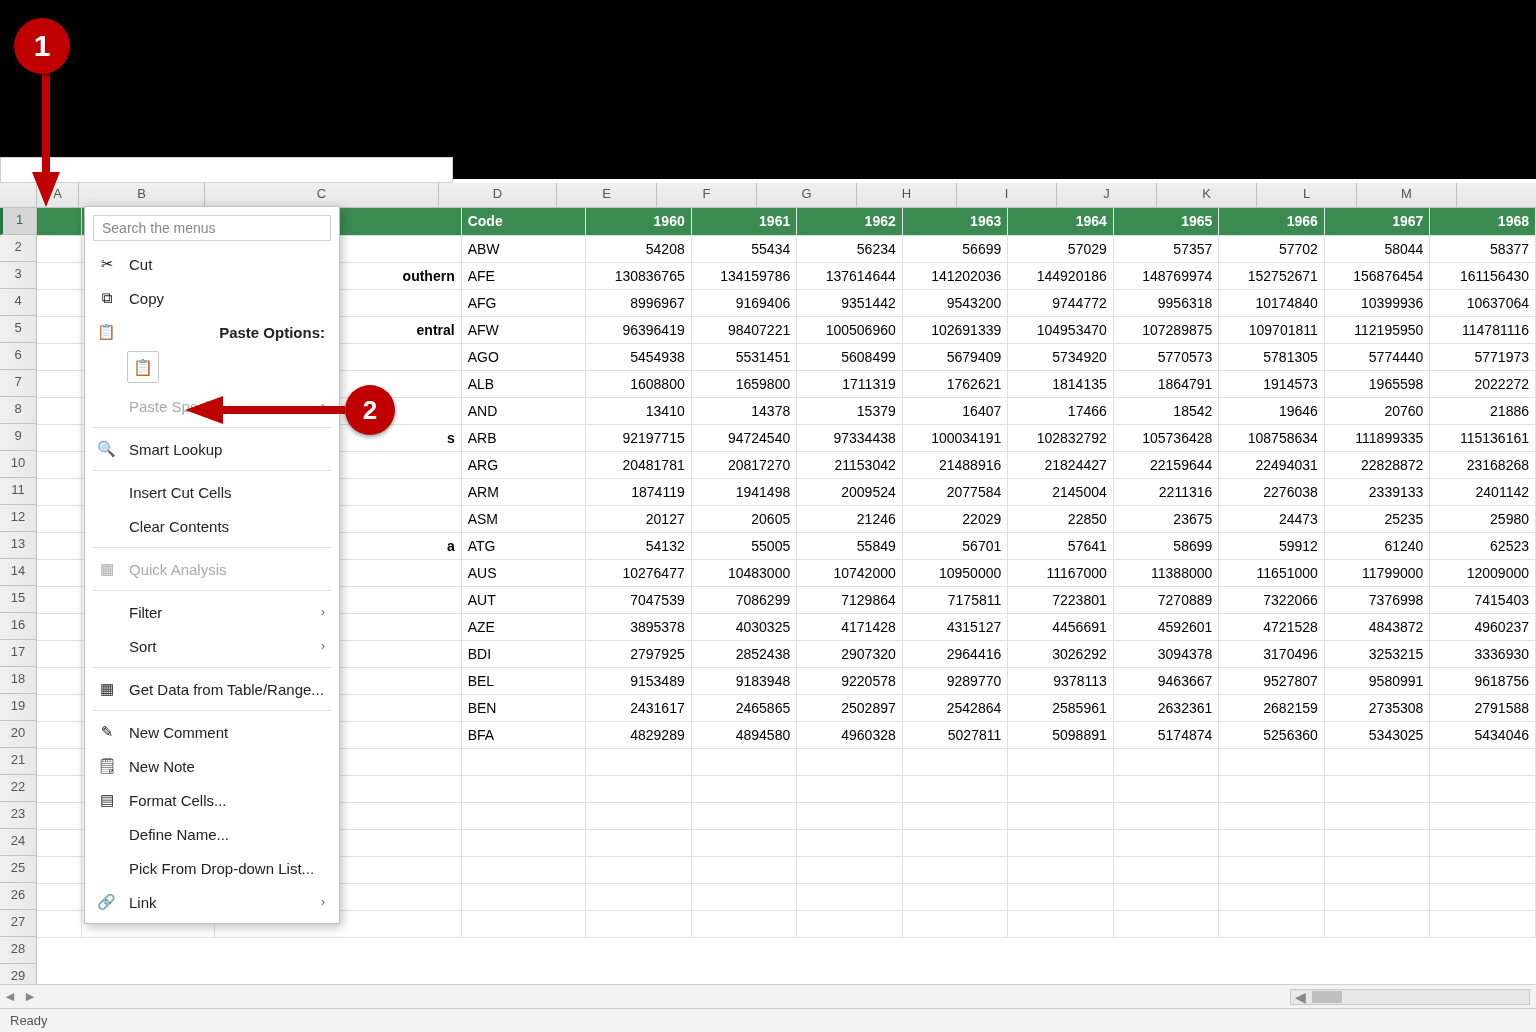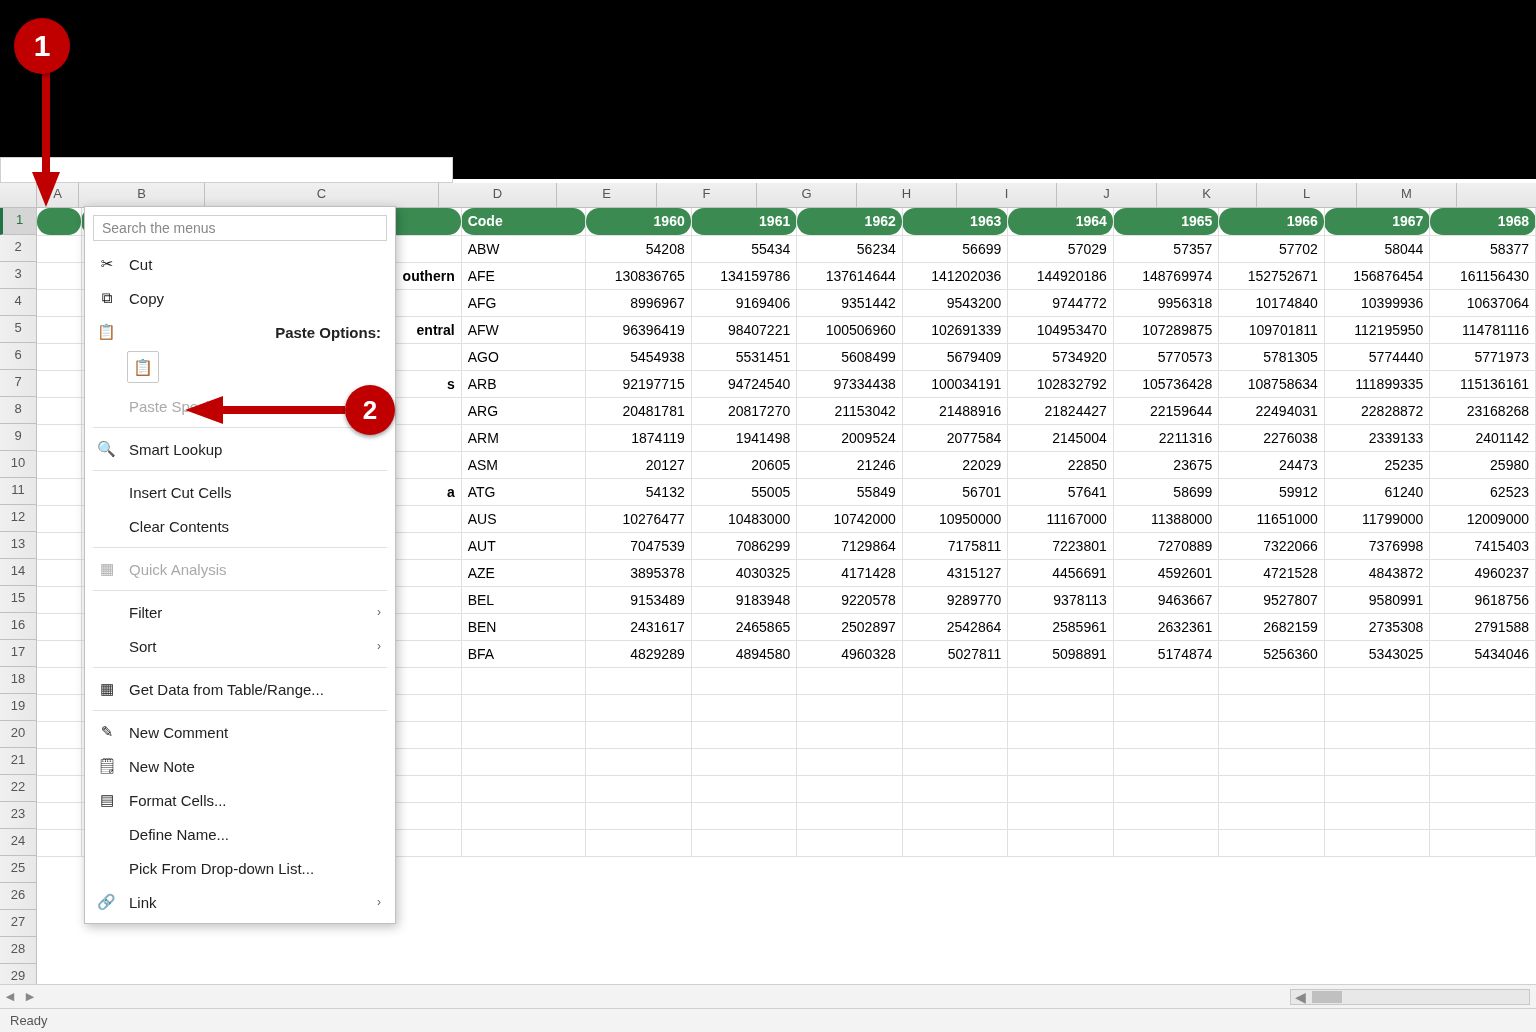--- a/index.html
+++ b/index.html
@@ -86,38 +86,37 @@
     padding: 0 6px;
     font-size: 14px;
     white-space: nowrap;
     overflow: hidden;
   }
   table.sheet th {
     background: #3a8a52;
     color: #fff;
     font-weight: 700;
     text-align: right;
-    border-radius: 13px;
   }
   table.sheet th.left { text-align: left; }
   table.sheet td.num { text-align: right; }
   table.sheet td.code { text-align: left; }
 
   
   col.colA { width: 42px; }
   col.colB { width: 126px; }
   col.colC { width: 234px; }
   col.colD { width: 118px; }
   col.colNum { width: 100px; }
 
   
   .ctx {
     position: absolute;
     top: 206px; left: 84px;
-    width: 312px;
+    width: 256px;
     background: #fff;
     border: 1px solid #c0c0c0;
     box-shadow: 2px 3px 10px rgba(0,0,0,0.25);
     padding: 6px 0 4px 0;
     z-index: 30;
   }
   .ctx .search {
     margin: 2px 8px 6px 8px;
     border: 1px solid #d0d0d0;
     padding: 4px 8px;
@@ -382,20 +381,50 @@
               <td class="num">5679409</td>
               <td class="num">5734920</td>
               <td class="num">5770573</td>
               <td class="num">5781305</td>
               <td class="num">5774440</td>
               <td class="num">5771973</td>
             </tr>
             <tr>
               <td></td>
               <td></td>
+              <td class="code" style="text-align:right;font-weight:700"></td>
+              <td class="code">ALB</td>
+              <td class="num">1608800</td>
+              <td class="num">1659800</td>
+              <td class="num">1711319</td>
+              <td class="num">1762621</td>
+              <td class="num">1814135</td>
+              <td class="num">1864791</td>
+              <td class="num">1914573</td>
+              <td class="num">1965598</td>
+              <td class="num">2022272</td>
+            </tr>
+            <tr>
+              <td></td>
+              <td></td>
+              <td class="code" style="text-align:right;font-weight:700"></td>
+              <td class="code">AND</td>
+              <td class="num">13410</td>
+              <td class="num">14378</td>
+              <td class="num">15379</td>
+              <td class="num">16407</td>
+              <td class="num">17466</td>
+              <td class="num">18542</td>
+              <td class="num">19646</td>
+              <td class="num">20760</td>
+              <td class="num">21886</td>
+            </tr>
+            <tr>
+              <td></td>
+              <td></td>
               <td class="code" style="text-align:right;font-weight:700">s</td>
               <td class="code">ARB</td>
               <td class="num">92197715</td>
               <td class="num">94724540</td>
               <td class="num">97334438</td>
               <td class="num">100034191</td>
               <td class="num">102832792</td>
               <td class="num">105736428</td>
               <td class="num">108758634</td>
               <td class="num">111899335</td>
@@ -503,20 +532,35 @@
               <td class="num">4456691</td>
               <td class="num">4592601</td>
               <td class="num">4721528</td>
               <td class="num">4843872</td>
               <td class="num">4960237</td>
             </tr>
             <tr>
               <td></td>
               <td></td>
               <td class="code" style="text-align:right;font-weight:700"></td>
+              <td class="code">BDI</td>
+              <td class="num">2797925</td>
+              <td class="num">2852438</td>
+              <td class="num">2907320</td>
+              <td class="num">2964416</td>
+              <td class="num">3026292</td>
+              <td class="num">3094378</td>
+              <td class="num">3170496</td>
+              <td class="num">3253215</td>
+              <td class="num">3336930</td>
+            </tr>
+            <tr>
+              <td></td>
+              <td></td>
+              <td class="code" style="text-align:right;font-weight:700"></td>
               <td class="code">BEL</td>
               <td class="num">9153489</td>
               <td class="num">9183948</td>
               <td class="num">9220578</td>
               <td class="num">9289770</td>
               <td class="num">9378113</td>
               <td class="num">9463667</td>
               <td class="num">9527807</td>
               <td class="num">9580991</td>
               <td class="num">9618756</td>

